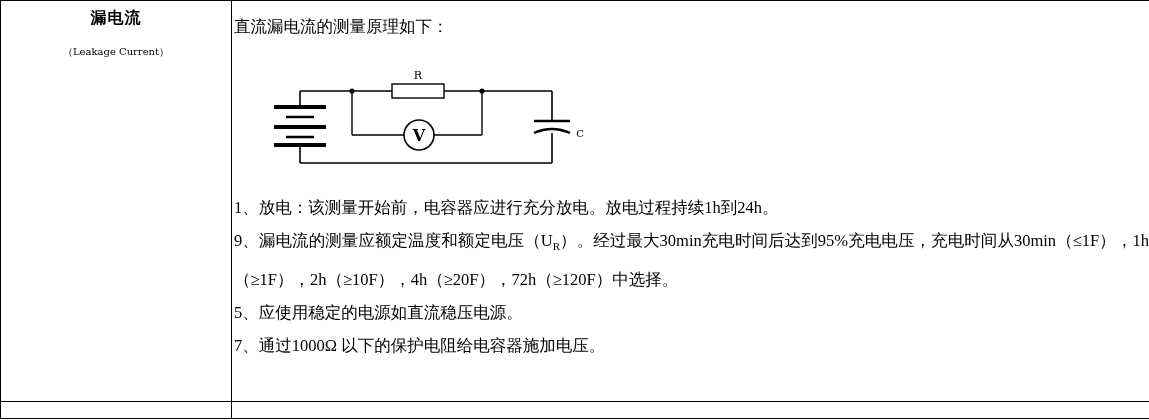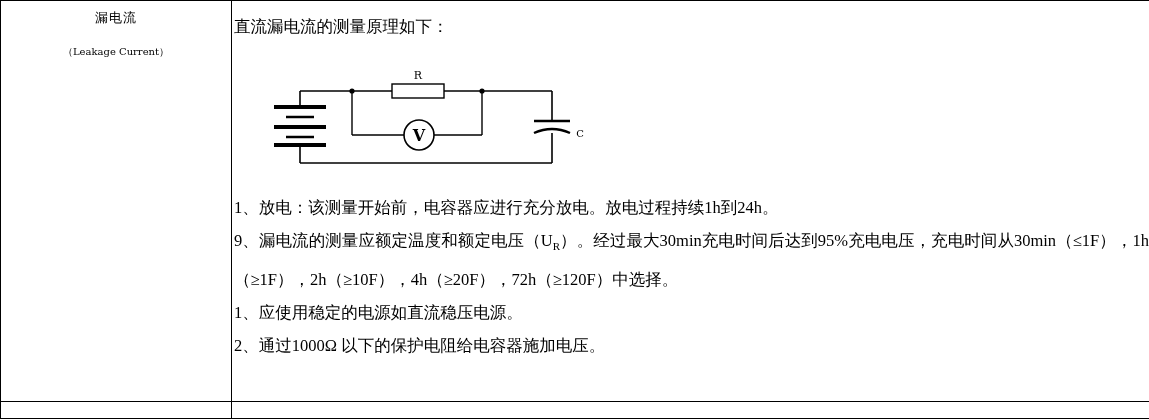--- a/index.html
+++ b/index.html
@@ -32,23 +32,24 @@
   }
   
   td.label-cell {
     width: 230px;
     text-align: center;
     vertical-align: middle;
     padding: 0 6px;
     height: 400px;
   }
   td.label-cell .label-zh {
-    font-size: 13px;
+    font-size: 16px;
     line-height: 34px;
     letter-spacing: 1px;
+    font-weight: bold;
   }
   td.label-cell .label-en {
     font-size: 10px;
     line-height: 34px;
     font-family: "DejaVu Serif", serif;
   }
   
   td.content-cell {
     width: 917px;
     padding: 6px 8px 4px 8px;
@@ -129,22 +130,22 @@
             <line x1="300" y1="46" x2="300" y2="76" stroke="#000" stroke-width="1.6"></line>
             <line x1="282" y1="76" x2="318" y2="76" stroke="#000" stroke-width="2.4"></line>
             <path d="M282 88 Q300 80 318 88" fill="none" stroke="#000" stroke-width="2.4"></path>
             <line x1="300" y1="88" x2="300" y2="118" stroke="#000" stroke-width="1.6"></line>
             <text x="328" y="92" font-family="DejaVu Serif, serif" font-size="10" text-anchor="middle" fill="#000">C</text>
           </svg>
         </div>
 
         <p class="para">1、放电：该测量开始前，电容器应进行充分放电。放电过程持续1h到24h。</p>
         <p class="para"><span>9、漏电流的测量应额定温度和额定电压（U</span><span class="sub">R</span><span>）。经过最大30min充电时间后达到95%充电电压，充电时</span><span>间从30min（≤1F），1h（≥1F），2h（≥10F），4h（≥20F），72h（≥120F）中选择。</span></p>
-        <p class="para">1、应使用稳定的电源如直流稳压电源。</p>
-        <p class="para">2、通过1000Ω 以下的保护电阻给电容器施加电压。</p>
+        <p class="para">5、应使用稳定的电源如直流稳压电源。</p>
+        <p class="para">7、通过1000Ω 以下的保护电阻给电容器施加电压。</p>
       </td>
     </tr>
     <tr class="bottom-row">
       <td></td>
       <td></td>
     </tr>
   </tbody>
     </table>
 </div>
 

